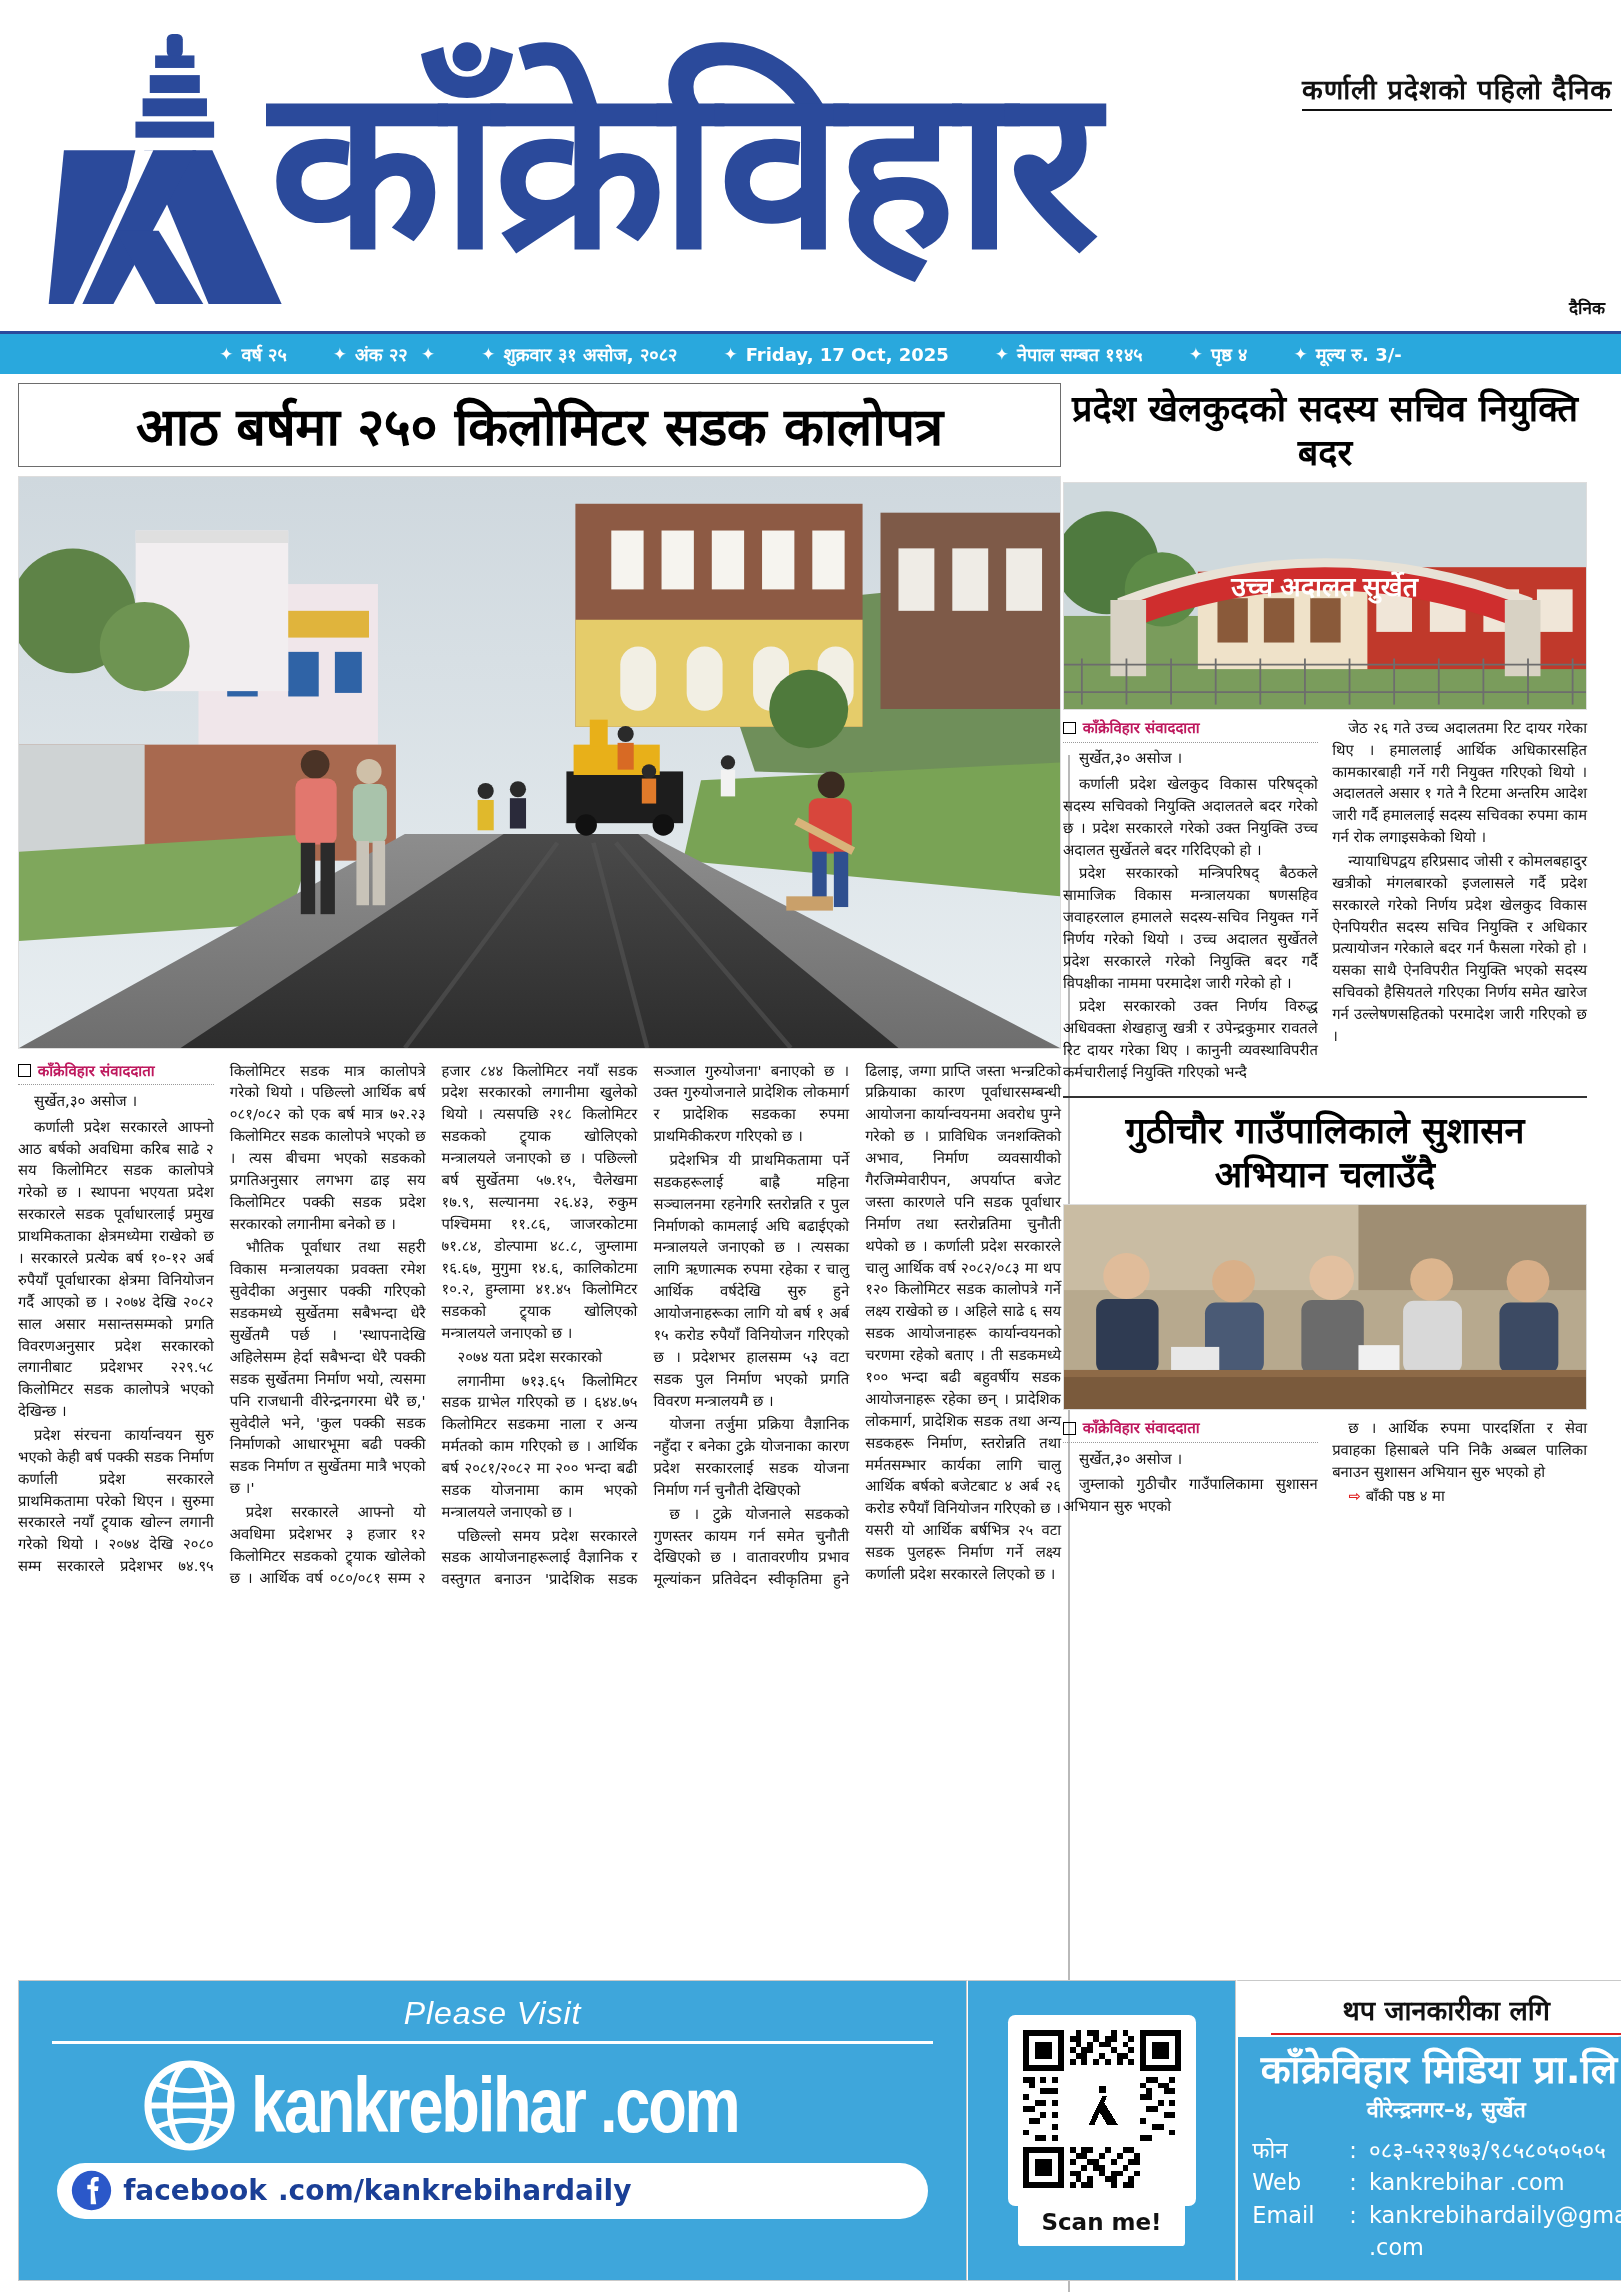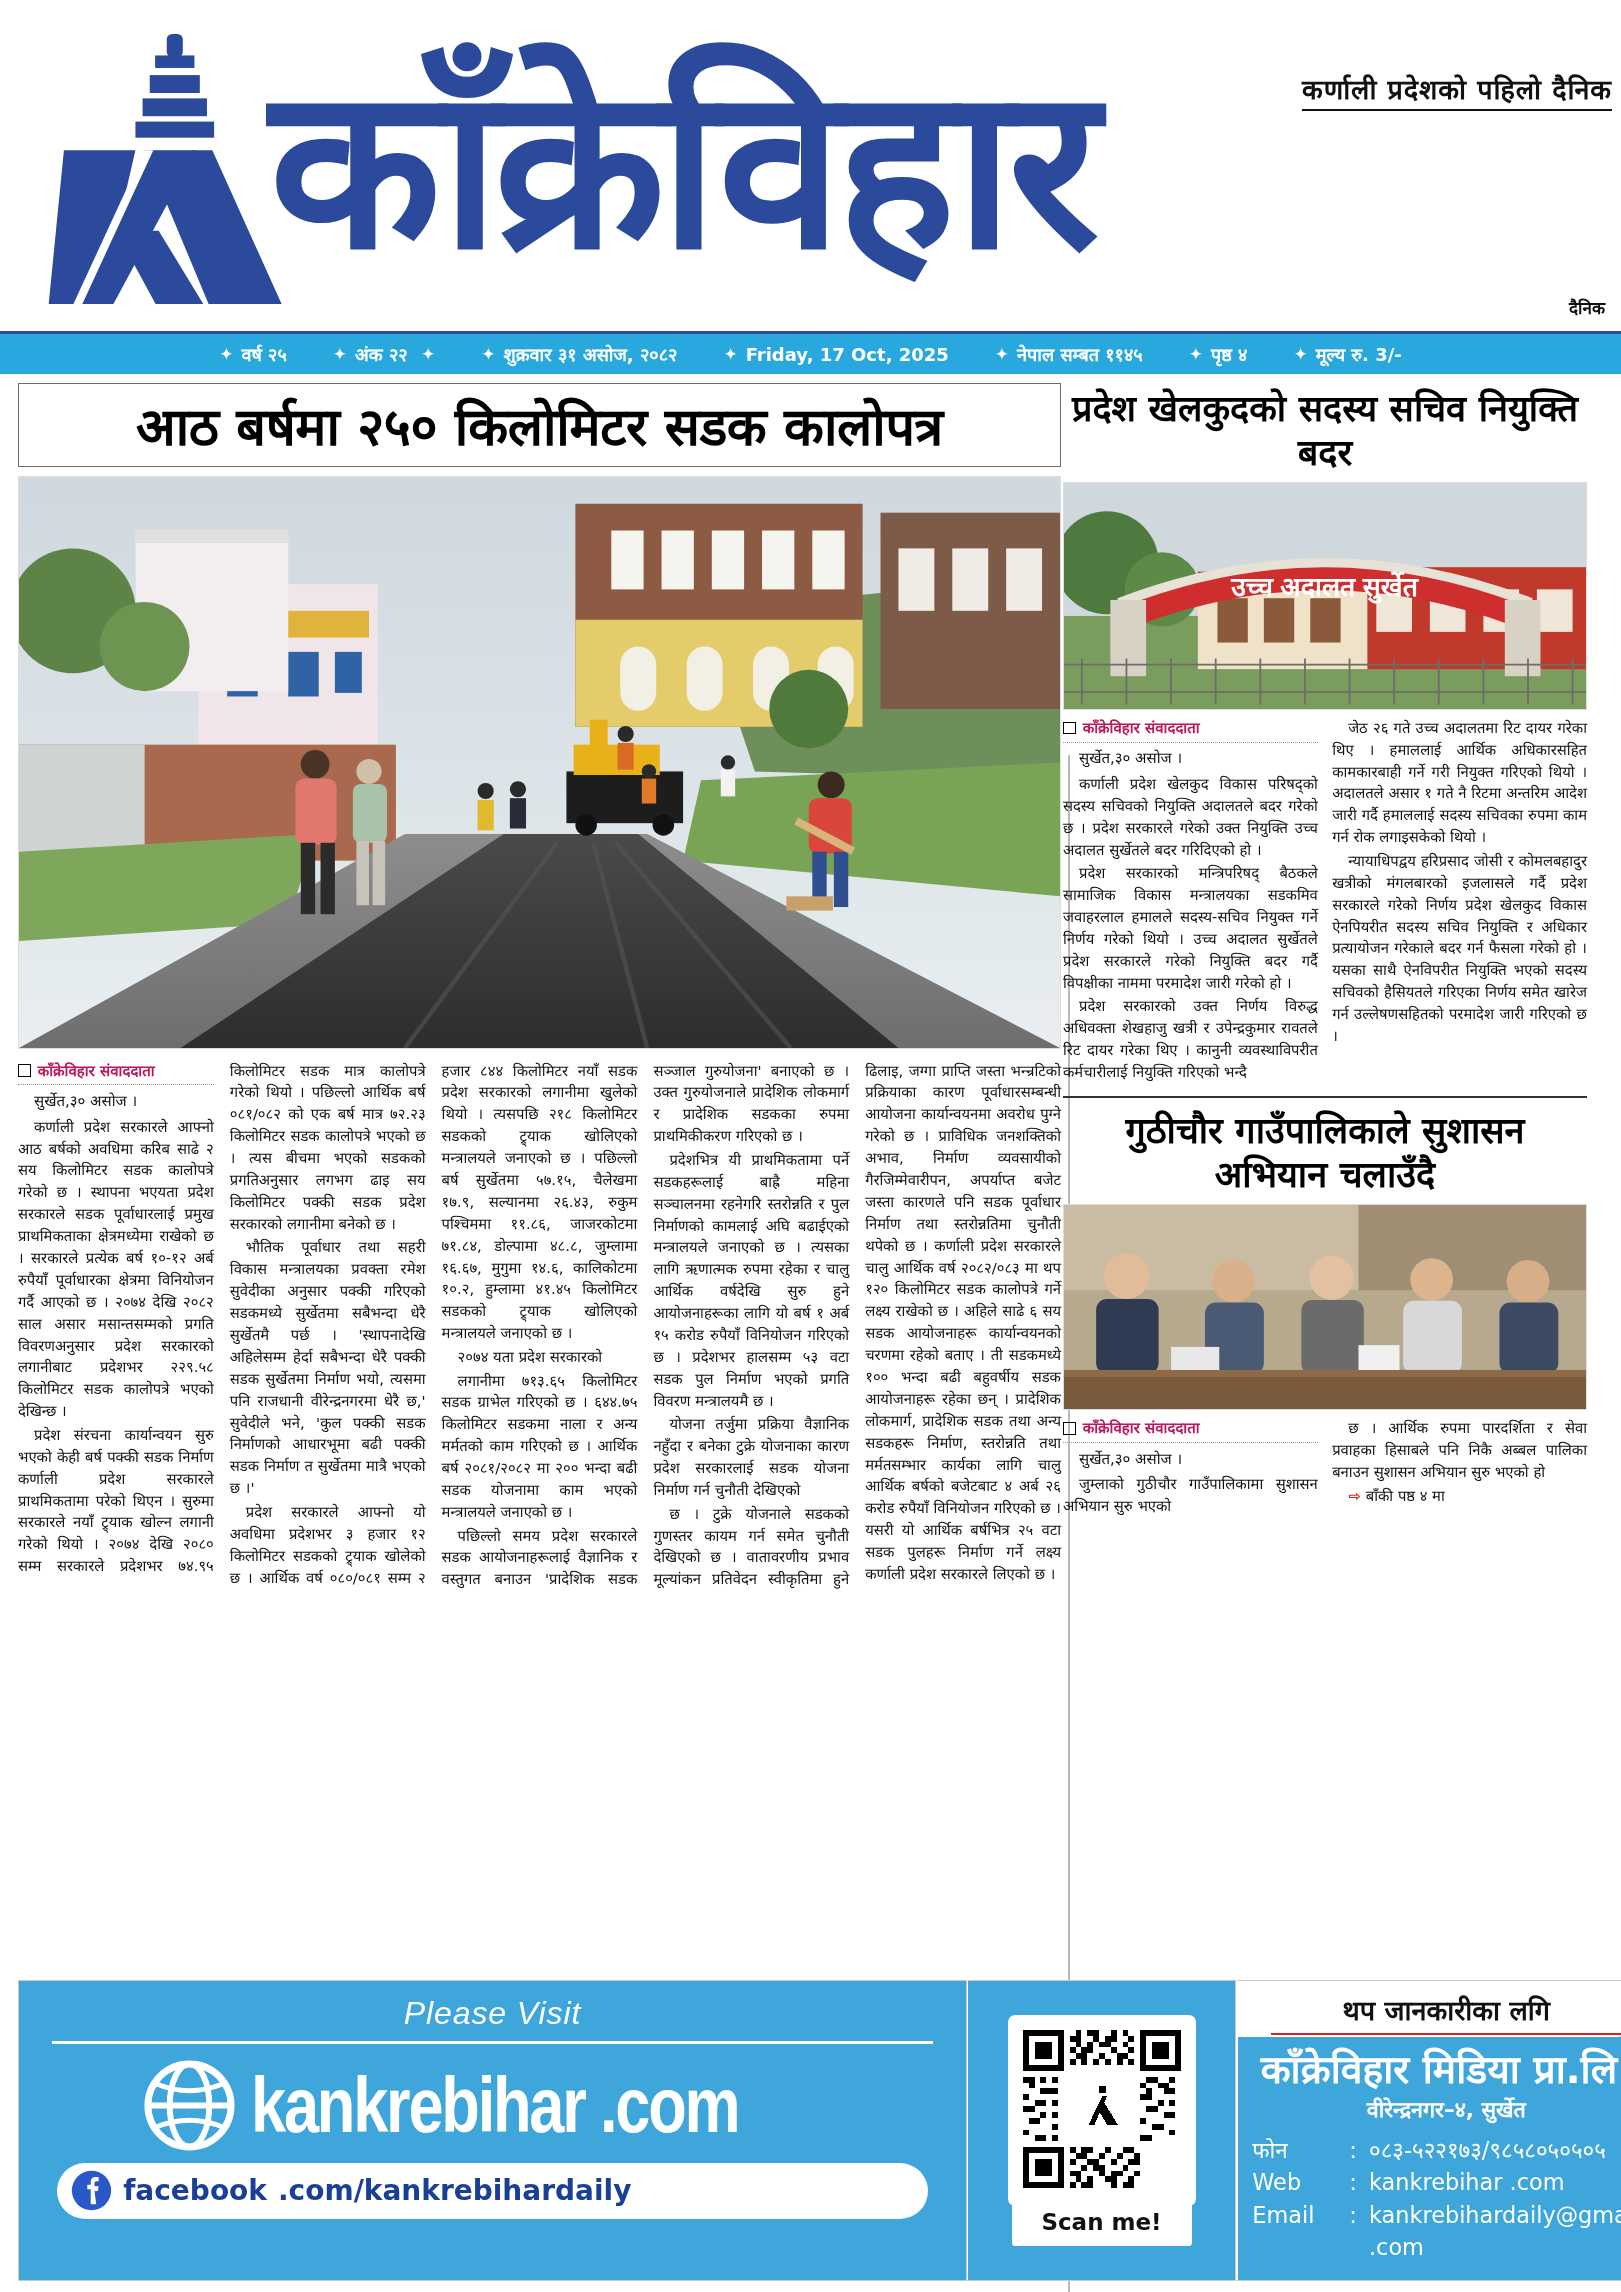--- a/index.html
+++ b/index.html
@@ -121,21 +121,21 @@
     height:56px; width:92%; display:flex; align-items:center; gap:11px; padding:0 14.3px;
   }
   .fbpill .fbtxt { font-size:28px; font-weight:700; color:#1a3f96; }
   .qrbox {
     flex:0 0 269px; background:#3ea6db; border:0.9px solid #c9c9c9; border-left:1.8px solid #fff;
     display:flex; align-items:center; justify-content:center; position:relative;
   }
   .qrcard { width:206px; display:flex; flex-direction:column; align-items:center; }
   .qrinner { background:#fff; padding:9px; border-radius:7.2px; }
   .ribbon {
-    margin-top:-7.2px; background:#fff; width:180px; height:47px;
+    margin-top:-7.2px; background:#fff; width:167px; height:47px;
     display:flex; align-items:center; justify-content:center;
     font-size:23px; font-weight:700; color:#111; border-radius:3.6px;
   }
   .contact {
     flex:1 1 auto; background:#3ea6db; position:relative;
     border:0.9px solid #c9c9c9; border-left:2.7px solid #fff;
     color:#fff; padding:0;
   }
   .ct-tab {
     background:#fff; color:#111; border-bottom-right-radius:41px;
@@ -416,21 +416,21 @@
 
       <div class="r-cols" id="story2-cols">
           <div class="byline">
             <div class="bl-row">
               <span class="sq"></span>
               <span>काँक्रेविहार संवाददाता</span>
             </div>
             <div class="dateline">सुर्खेत,३० असोज ।</div>
           </div>
           <p>कर्णाली प्रदेश खेलकुद विकास परिषद्को सदस्य सचिवको नियुक्ति अदालतले बदर गरेको छ । प्रदेश सरकारले गरेको उक्त नियुक्ति उच्च अदालत सुर्खेतले बदर गरिदिएको हो ।</p>
-          <p>प्रदेश सरकारको मन्त्रिपरिषद् बैठकले सामाजिक विकास मन्त्रालयका सडकमिव जवाहरलाल हमालले सदस्य-सचिव नियुक्त गर्ने निर्णय गरेको थियो । उच्च अदालत सुर्खेतले प्रदेश सरकारले गरेको नियुक्ति बदर गर्दै विपक्षीका नाममा परमादेश जारी गरेको हो ।</p>
+          <p>प्रदेश सरकारको मन्त्रिपरिषद् बैठकले सामाजिक विकास मन्त्रालयका षणसहिव जवाहरलाल हमालले सदस्य-सचिव नियुक्त गर्ने निर्णय गरेको थियो । उच्च अदालत सुर्खेतले प्रदेश सरकारले गरेको नियुक्ति बदर गर्दै विपक्षीका नाममा परमादेश जारी गरेको हो ।</p>
           <p>प्रदेश सरकारको उक्त निर्णय विरुद्ध अधिवक्ता शेखहाजु खत्री र उपेन्द्रकुमार रावतले रिट दायर गरेका थिए । कानुनी व्यवस्थाविपरीत कर्मचारीलाई नियुक्ति गरिएको भन्दै</p>
           <p>जेठ २६ गते उच्च अदालतमा रिट दायर गरेका थिए । हमाललाई आर्थिक अधिकारसहित कामकारबाही गर्ने गरी नियुक्त गरिएको थियो । अदालतले असार १ गते नै रिटमा अन्तरिम आदेश जारी गर्दै हमाललाई सदस्य सचिवका रुपमा काम गर्न रोक लगाइसकेको थियो ।</p>
           <p>न्यायाधिपद्वय हरिप्रसाद जोसी र कोमलबहादुर खत्रीको मंगलबारको इजलासले गर्दै प्रदेश सरकारले गरेको निर्णय प्रदेश खेलकुद विकास ऐनपियरीत सदस्य सचिव नियुक्ति र अधिकार प्रत्यायोजन गरेकाले बदर गर्न फैसला गरेको हो । यसका साथै ऐनविपरीत नियुक्ति भएको सदस्य सचिवको हैसियतले गरिएका निर्णय समेत खारेज गर्न उल्लेषणसहितको परमादेश जारी गरिएको छ ।</p>
         </div>
 
       <div class="hrule"></div>
 
       <div class="r-head">
         <h2>गुठीचौर गाउँपालिकाले सुशासन अभियान चलाउँदै</h2>
       </div>

